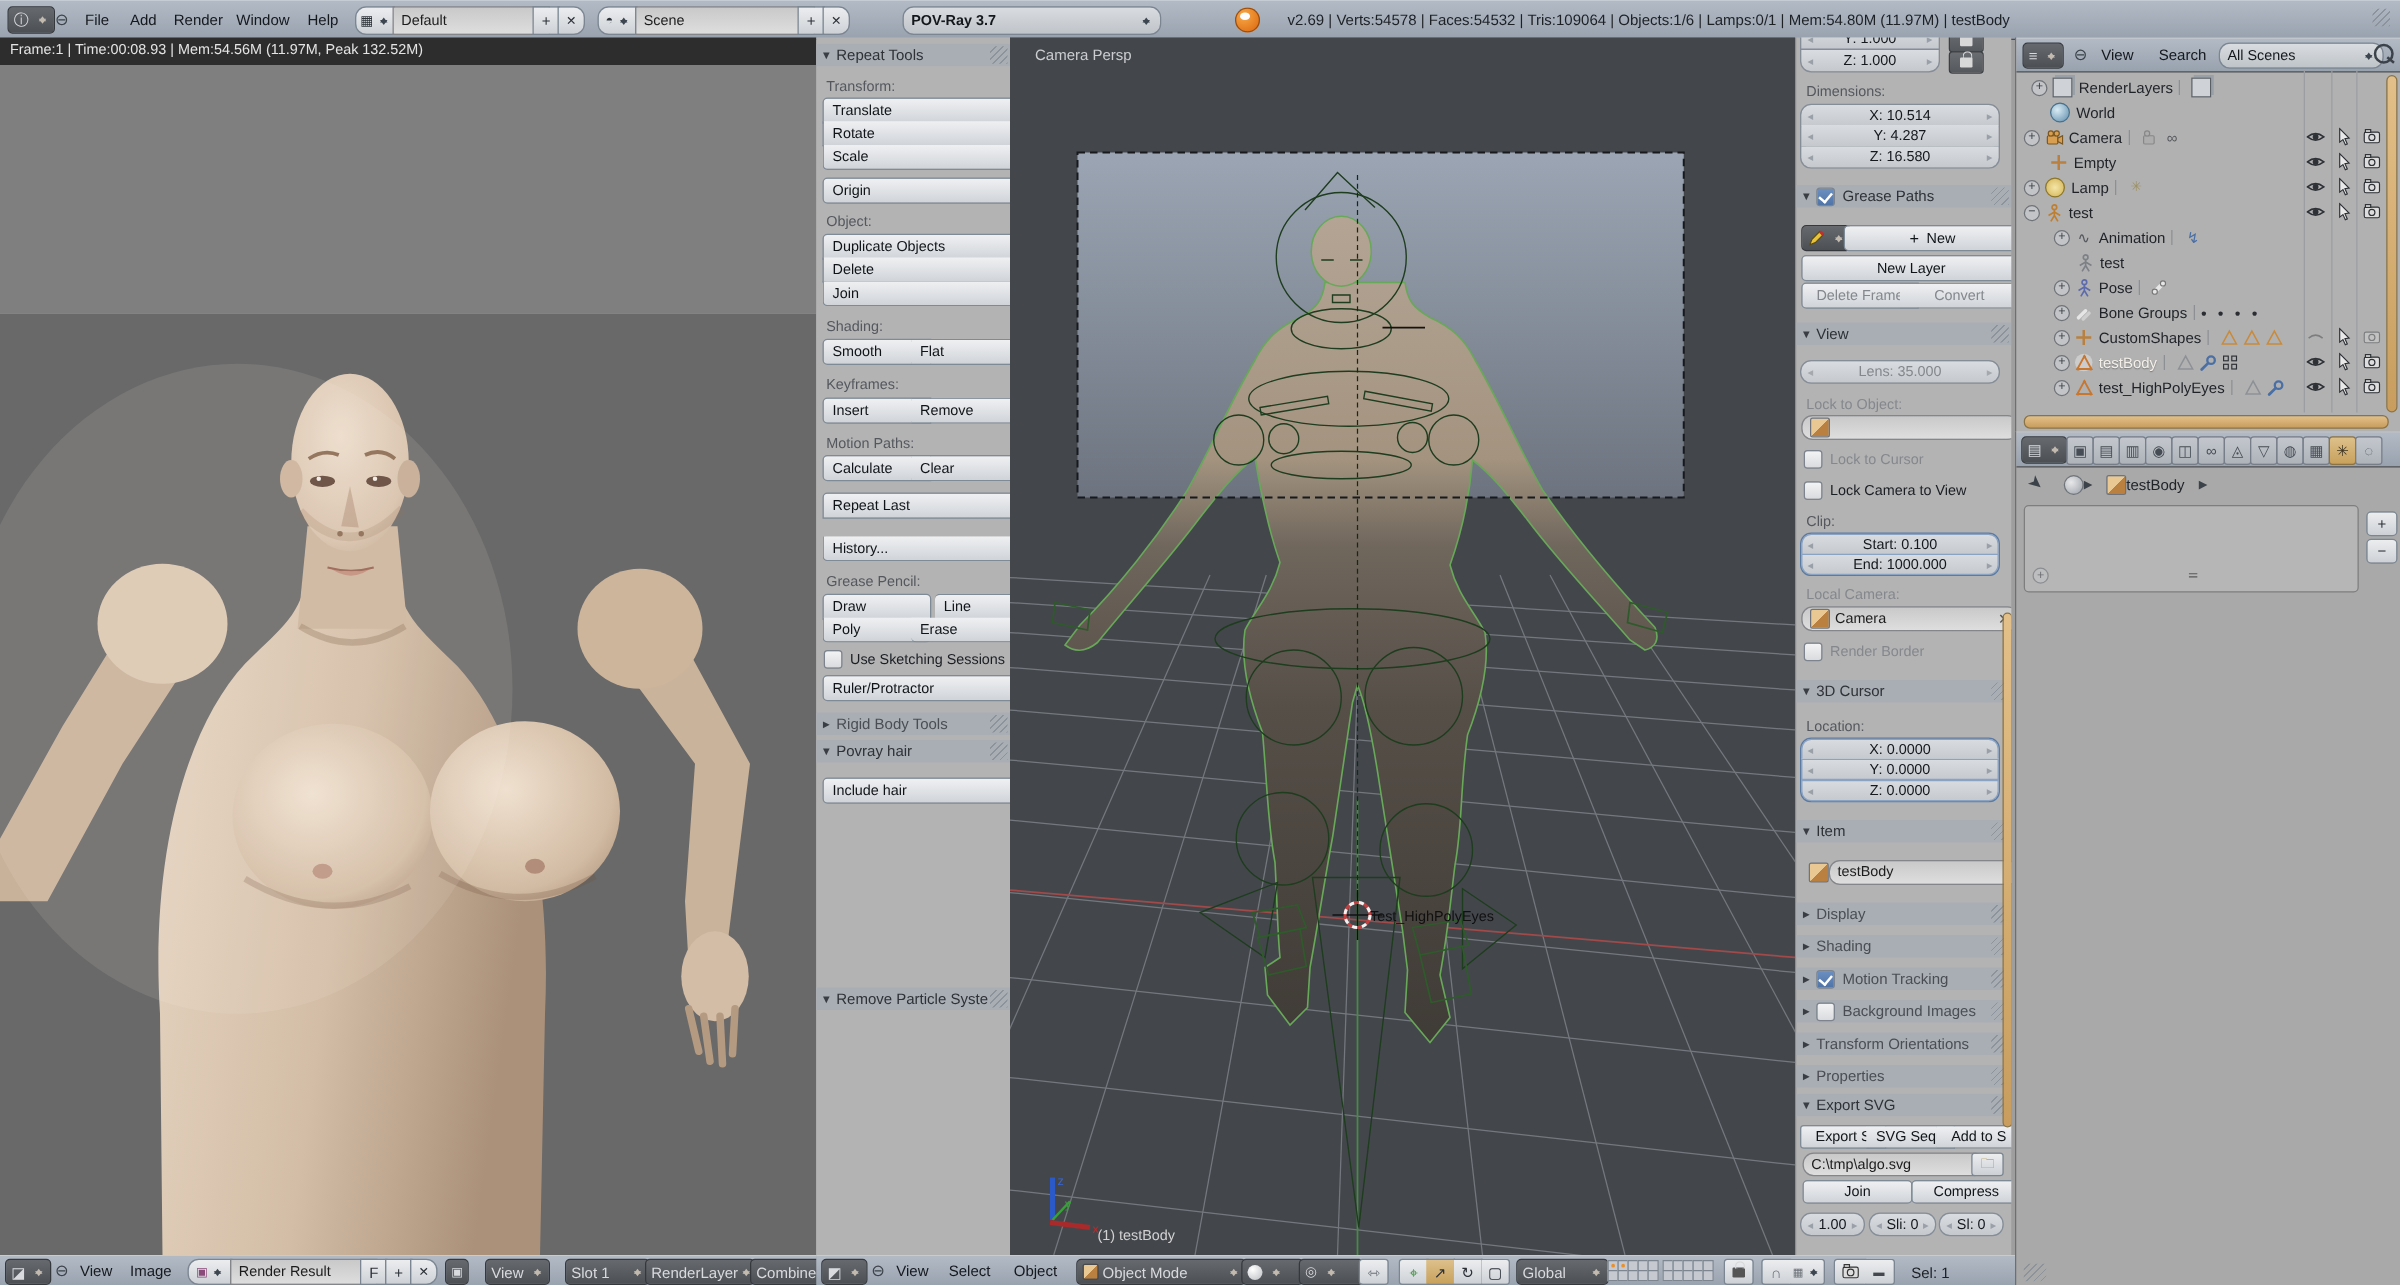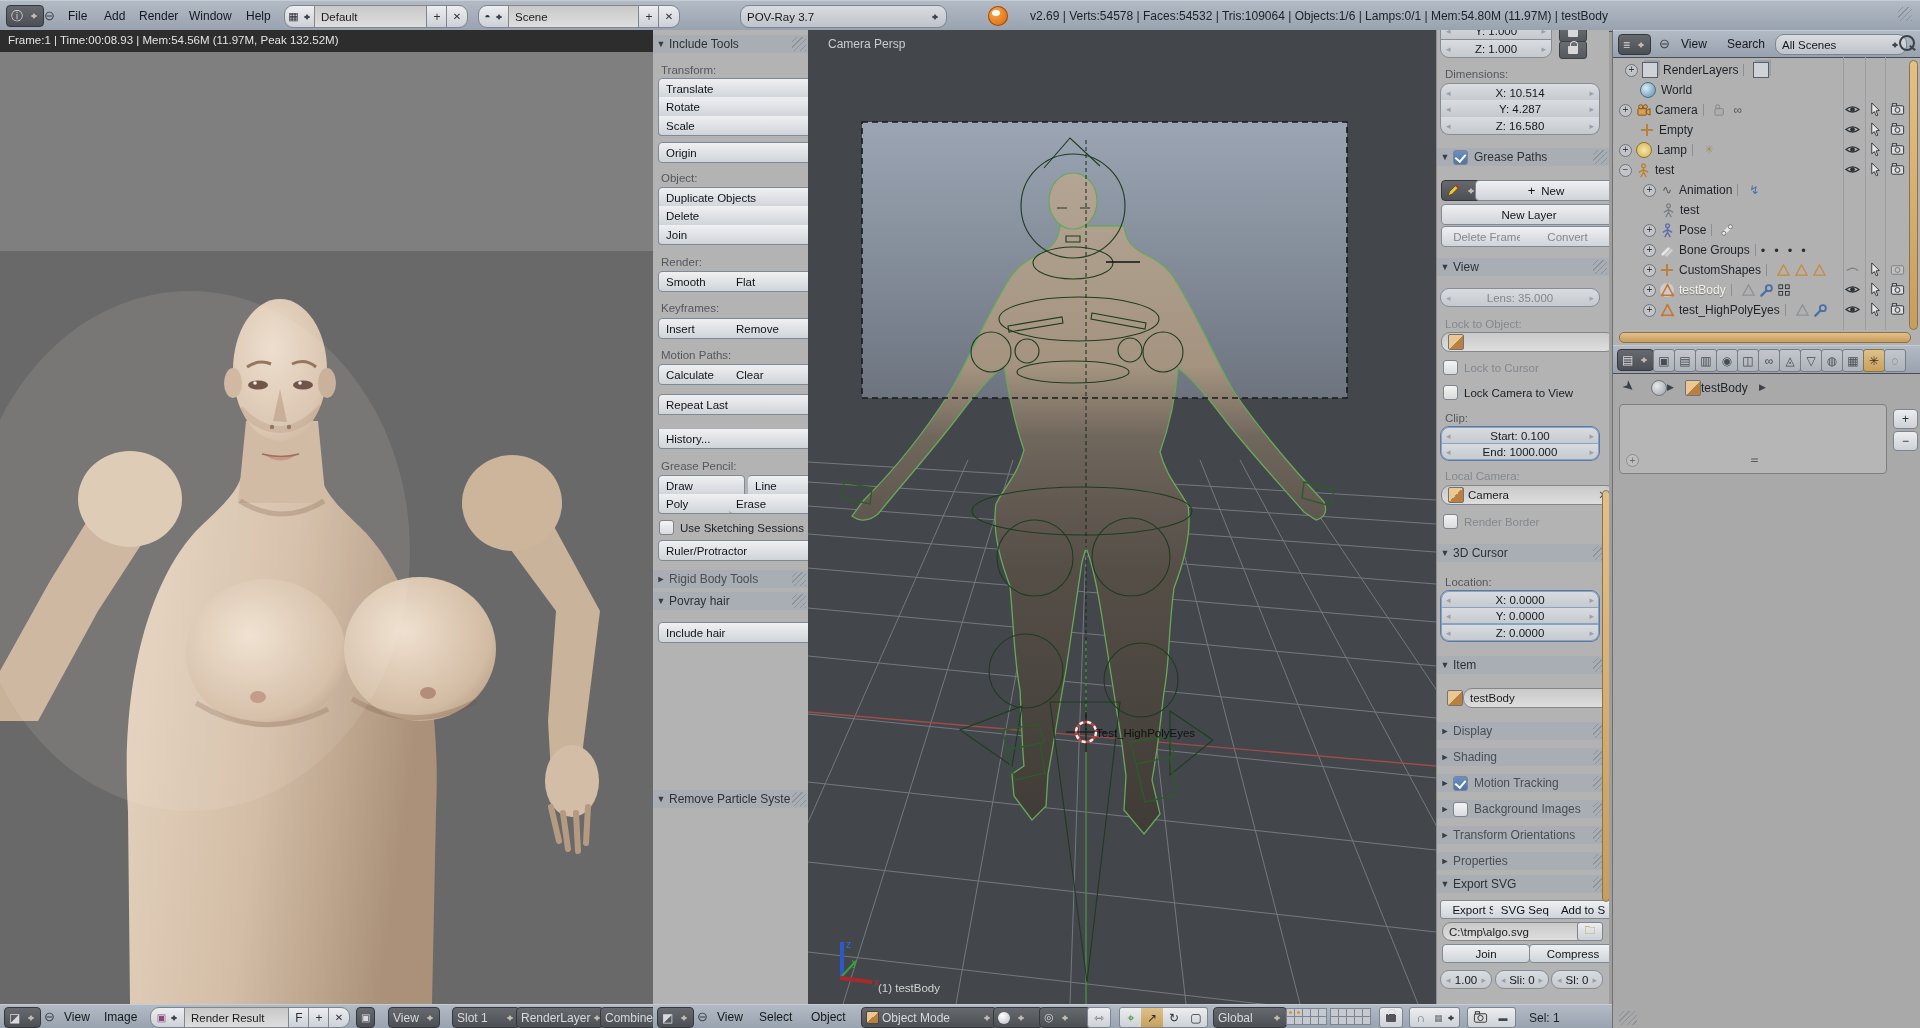--- a/index.html
+++ b/index.html
@@ -119,21 +119,21 @@
     </div>
     <div class="abs field" style="left:508px;top:4px;width:130px;height:21px;border-radius:0;">
       <span>Scene</span>
     </div>
     <div class="abs sqbtn" style="left:638px;top:4px;width:20px;height:21px;">
         <span>+</span>
       </div>
     <div class="abs sqbtn" style="left:658px;top:4px;width:20px;height:21px;border-radius:0 9px 9px 0;">
         <span style="font-size:10px;">✕</span>
       </div>
-    <div class="abs drop" style="left:740px;top:4px;width:193px;height:21px;">
+    <div class="abs drop" style="left:722px;top:4px;width:193px;height:21px;font-weight:bold;">
       <span>POV-Ray 3.7</span>
         <span class="updn" style="margin-left:auto;"></span>
     </div>
     <span class="abs" style="left:988px;top:5px;width:20px;height:20px;border-radius:50%;
           background:radial-gradient(circle at 35% 32%,#f7aa49,#e2761b 70%);box-shadow:inset 0 0 0 1px #9a4e10;"></span>
     <span class="abs" style="left:992px;top:9px;width:8px;height:6px;border-radius:50%;background:#fdfdfd;"></span>
     <div class="abs" style="left:1030px;top:8px;font-size:12px;color:#1d2126;">v2.69 | Verts:54578 | Faces:54532 | Tris:109064 | Objects:1/6 | Lamps:0/1 | Mem:54.80M (11.97M) | testBody</div>
     <span class="abs grip" style="left:1898px;top:6px;"></span>
   </div>
 
@@ -248,21 +248,21 @@
         <span class="updn" style="filter:invert(1);margin-left:auto;"></span>
     </div>
     <div class="abs edbtn" style="left:600px;top:2px;width:60px;height:19px;">
       <span>Combined</span>
     </div>
   </div>
 
   <div class="abs" style="left:653px;top:30px;width:155px;height:974px;background:#b3b3b3;border-right:1px solid #8e8e8e;overflow:hidden;">
     <div class="phead" style="top:5px;">
       <span class="tri">▼</span>
-        <span>Include Tools</span>
+        <span>Repeat Tools</span>
         <span class="grip"></span>
     </div>
     <span class="plabel" style="left:8px;top:34px;">Transform:</span>
     <div class="btn tsbtn stack-t" style="top:48px;">
         <span>Translate</span>
       </div>
     <div class="btn tsbtn stack-m" style="top:67px;">
         <span>Rotate</span>
       </div>
     <div class="btn tsbtn stack-b" style="top:86px;">
@@ -274,21 +274,21 @@
     <span class="plabel" style="left:8px;top:142px;">Object:</span>
     <div class="btn tsbtn stack-t" style="top:157px;">
         <span>Duplicate Objects</span>
       </div>
     <div class="btn tsbtn stack-m" style="top:176px;">
         <span>Delete</span>
       </div>
     <div class="btn tsbtn stack-b" style="top:195px;">
         <span>Join</span>
       </div>
-    <span class="plabel" style="left:8px;top:226px;">Render:</span>
+    <span class="plabel" style="left:8px;top:226px;">Shading:</span>
     <div class="btn half-l" style="top:241px;">
         <span>Smooth</span>
       </div>
     <div class="btn half-r" style="top:241px;">
         <span>Flat</span>
       </div>
     <span class="plabel" style="left:8px;top:272px;">Keyframes:</span>
     <div class="btn half-l" style="top:288px;">
         <span>Insert</span>
       </div>

